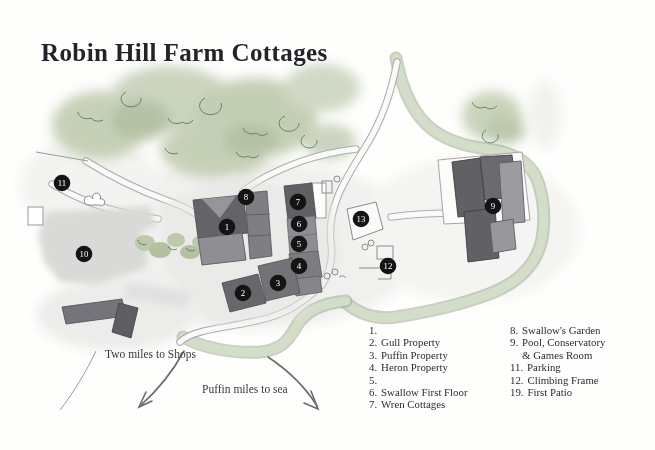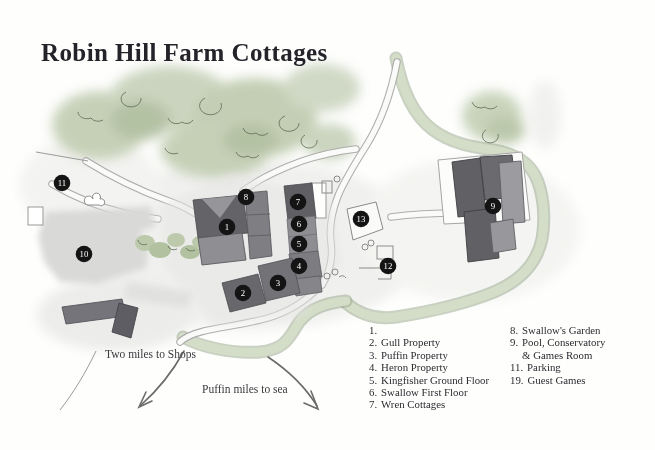--- a/index.html
+++ b/index.html
@@ -240,21 +240,20 @@
       <div class="legend-item">
         <span class="num">3.</span>
         <span class="lbl">Puffin Property</span>
       </div>
       <div class="legend-item">
         <span class="num">4.</span>
         <span class="lbl">Heron Property</span>
       </div>
       <div class="legend-item">
         <span class="num">5.</span>
-        <span class="lbl">Kingfisher Ground Floor</span>
       </div>
       <div class="legend-item">
         <span class="num">6.</span>
         <span class="lbl">Swallow First Floor</span>
       </div>
       <div class="legend-item">
         <span class="num">7.</span>
         <span class="lbl">Wren Cottages</span>
       </div>
     </div>
@@ -266,18 +265,22 @@
       <div class="legend-item">
         <span class="num">9.</span>
         <span class="lbl">Pool, Conservatory
 &amp; Games Room</span>
       </div>
       <div class="legend-item">
         <span class="num">11.</span>
         <span class="lbl">Parking</span>
       </div>
       <div class="legend-item">
+        <span class="num">12.</span>
+        <span class="lbl">Climbing Frame</span>
+      </div>
+      <div class="legend-item">
         <span class="num">19.</span>
-        <span class="lbl">Guest Games</span>
+        <span class="lbl">First Patio</span>
       </div>
     </div>
 
 </div>
 
 </body></html>

